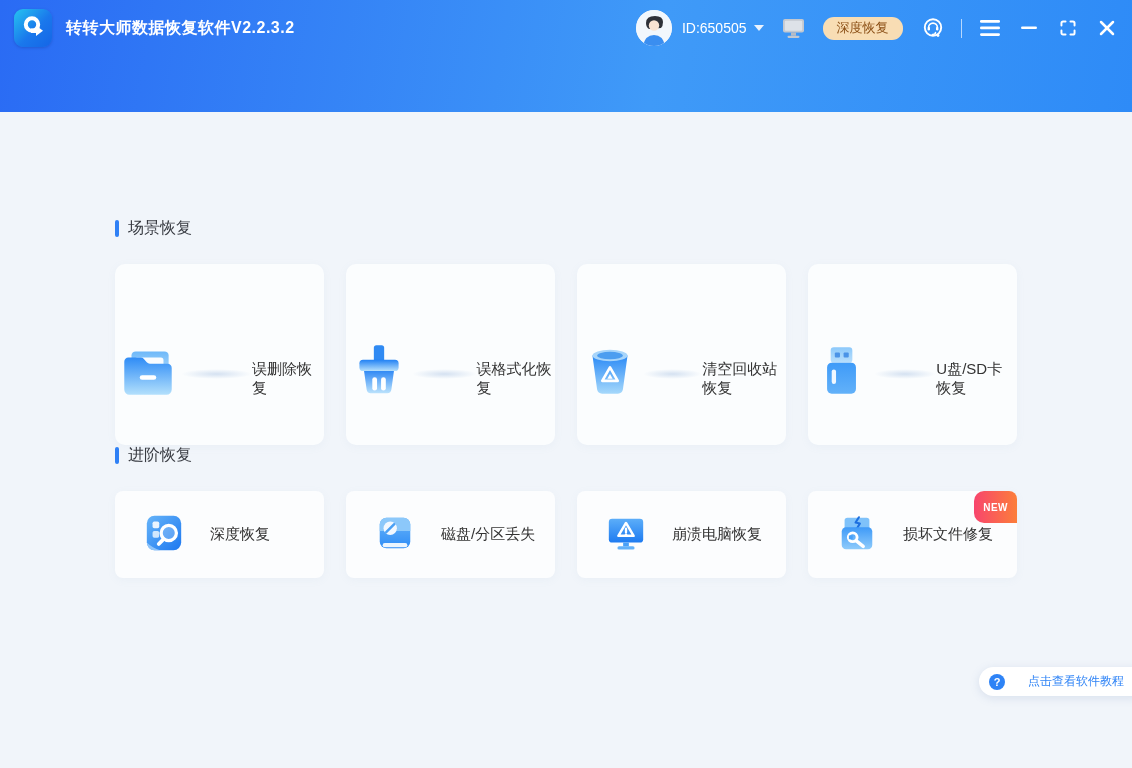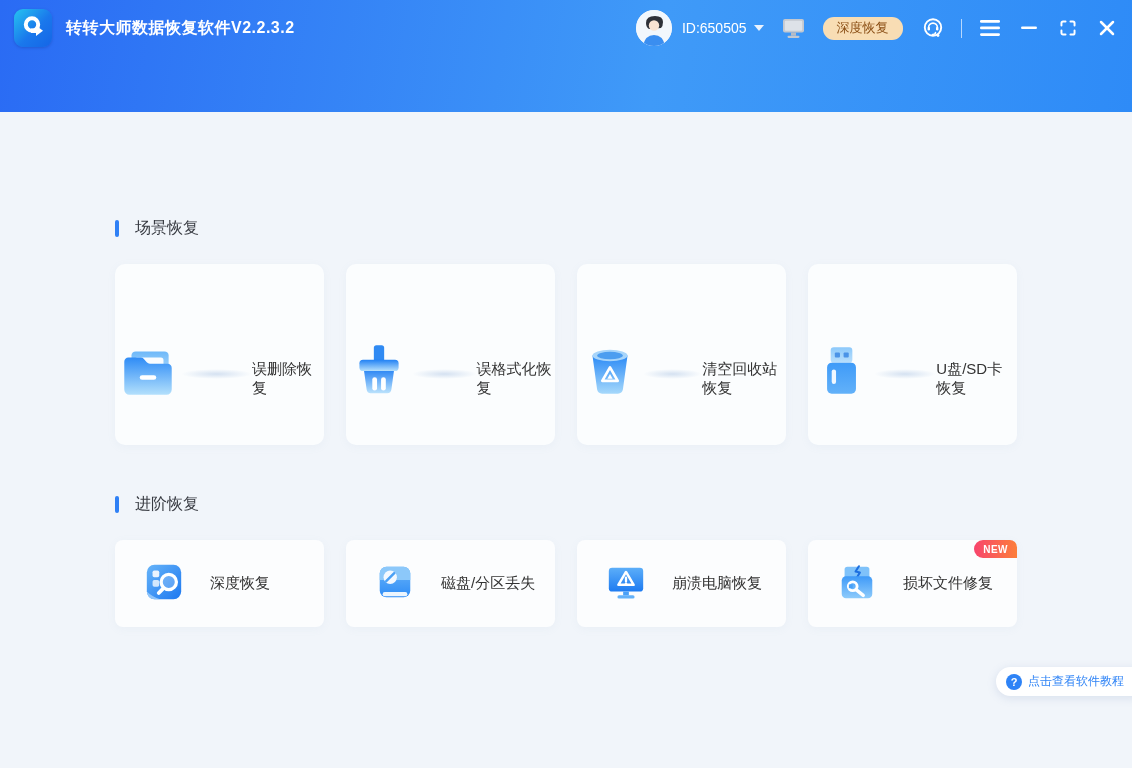--- a/index.html
+++ b/index.html
@@ -38,23 +38,23 @@
     font-size:13px; padding:3px 14px; border-radius:11px; border:none;
     height:23px; display:flex; align-items:center; cursor:pointer; white-space:nowrap;
   }
   .service { margin-left:18px; display:flex; }
   .vbar { width:1.5px; height:19px; background:rgba(255,255,255,.65); margin-left:16px; }
   .winbtn { margin-left:17px; display:flex; align-items:center; justify-content:center; width:22px; height:22px; cursor:pointer; }
 
   
   .main { position:relative; height:656px; background:#f1f5fa; }
   .content { padding:0 115px; }
-  .section-head { display:flex; align-items:center;gap:7px; }
+  .section-head { display:flex; align-items:center; }
   .section-head.first { padding-top:106px; }
-  .section-head.second { padding-top:49px; }
+  .section-head.second { }
   .sec-bar { width:4px; height:17px; background:#2f80f5; border-radius:2px; }
   .sec-title { font-size:16px; font-weight:500; color:#383b42; margin-left:9px; }
 
   .grid { display:grid; grid-template-columns:repeat(4,1fr); gap:22px; margin-top:25px; }
   .card-big {
     background:#fbfdfe; border-radius:10px; height:181px; cursor:pointer;
     display:flex; flex-direction:row; align-items:center; padding-top:36px;
     box-shadow:0 2px 8px rgba(140,165,200,.07);
   }
   .icon-shadow {
@@ -63,36 +63,36 @@
   }
   .card-big .label { margin-top:12px; font-size:15px; color:#333; }
 
   .card-small {
     background:#fcfdfe; border-radius:8px; height:87px; cursor:pointer; position:relative;
     display:flex; align-items:center; padding-left:28px;
     box-shadow:0 2px 8px rgba(140,165,200,.07);
   }
   .card-small .label { margin-left:25px; font-size:15px; color:#333; }
   .badge-new {
-    position:absolute; top:0; right:0; height:18px; padding:0 9px;
+    position:absolute; top:0; right:0; height:32px; padding:0 9px;
     background:linear-gradient(90deg,#f8456d,#fc7e3a);
     color:#fff; font-size:10px; font-weight:bold; letter-spacing:.5px;
     border-radius:10px 8px 0 10px; display:flex; align-items:center;
   }
 
   .tutorial {
     position:absolute; top:555px; right:-14px; height:29px; background:#fff;
     border-radius:16px; display:flex; align-items:center; padding:0 22px 0 10px;
     box-shadow:0 2px 10px rgba(100,130,180,.18); cursor:pointer;
   }
   .q-circle {
     width:16px; height:16px; border-radius:50%; background:#2e83f6; color:#fff;
     font-size:11px; font-weight:bold; display:flex; align-items:center; justify-content:center;
   }
-  .tutorial .t-label { color:#2e83f6; font-size:12px; margin-left:6px; white-space:nowrap; }
+  .tutorial .t-label { color:#2e83f6; font-size:12px; margin-left:23px; white-space:nowrap; }
 </style>
 </head>
 <body>
 
 <div class="header">
   <div class="titlebar">
     <div class="logo">
       <span>
         <svg width="26" height="26" viewBox="0 0 26 26">
           <circle cx="12" cy="11.5" r="6.2" fill="none" stroke="#fff" stroke-width="4"></circle>

